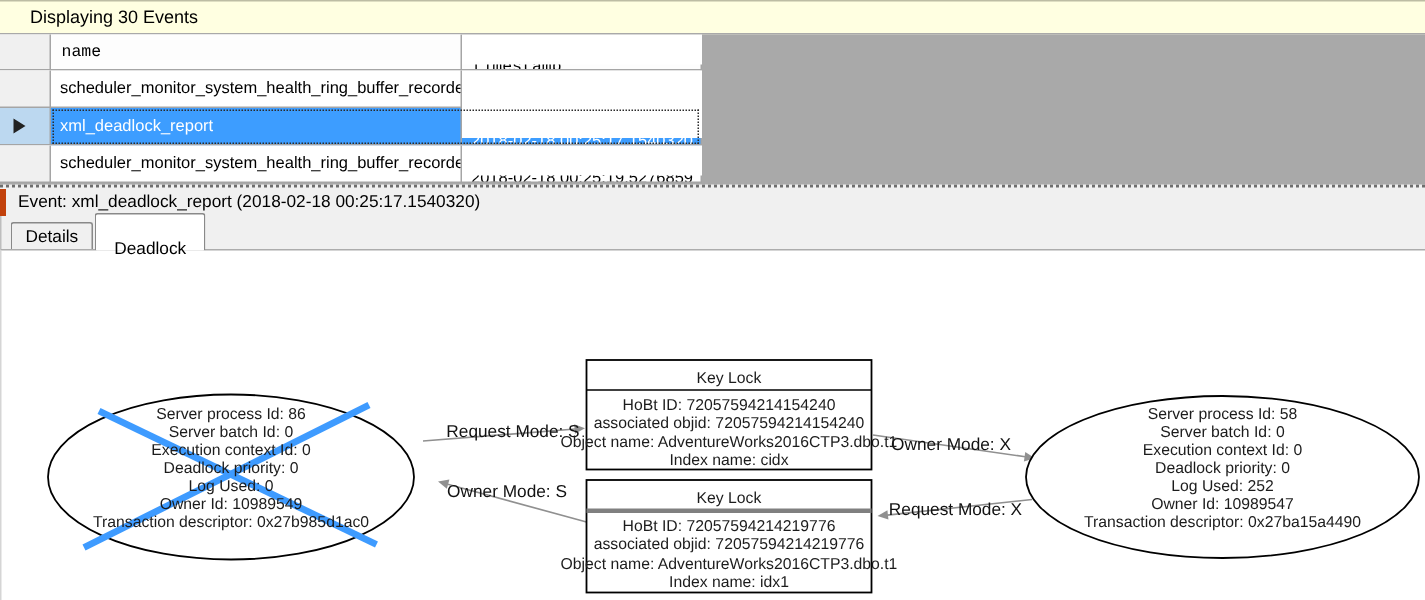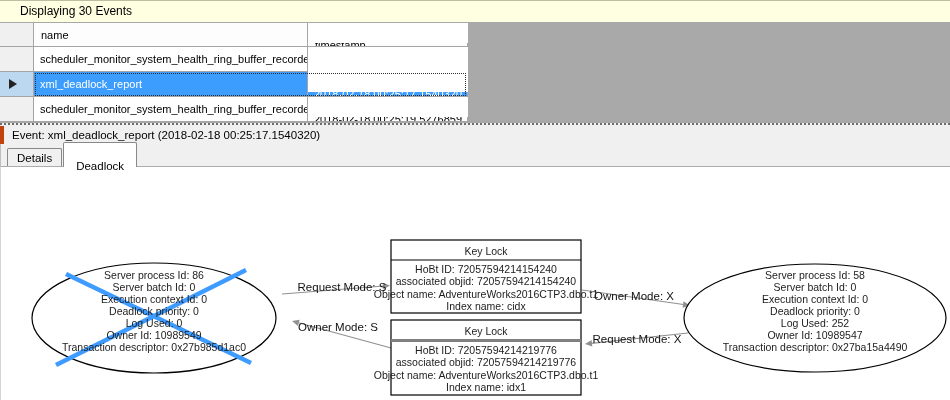--- a/index.html
+++ b/index.html
@@ -21,21 +21,21 @@
     border-bottom: 1px solid #A9A9A9;
     line-height: 21px;
     padding-left: 20px;
     font-size: 12px;
   }
 
   
   .grid-area { position: relative; height: 100px; background: #A9A9A9; }
   .grid { position: absolute; left: 0; top: 0; width: 468px; background: #A9A9A9; }
   .grid-row { display: flex; background: #fff; position: relative; }
-  .grid-row.header { height: 24px; }
+  .grid-row.header { height: 24px; font-family: Liberation Mono, monospace; }
   .grid-row.data { height: 25px; }
   .cell {
     border-right: 1px solid #A5A5A5;
     border-bottom: 1px solid #A5A5A5;
     white-space: nowrap;
     overflow: hidden;
     display: flex;
     align-items: center;
   }
   .cell-ind { width: 34px; background: #F0F0F0; flex: none; justify-content: center; }

